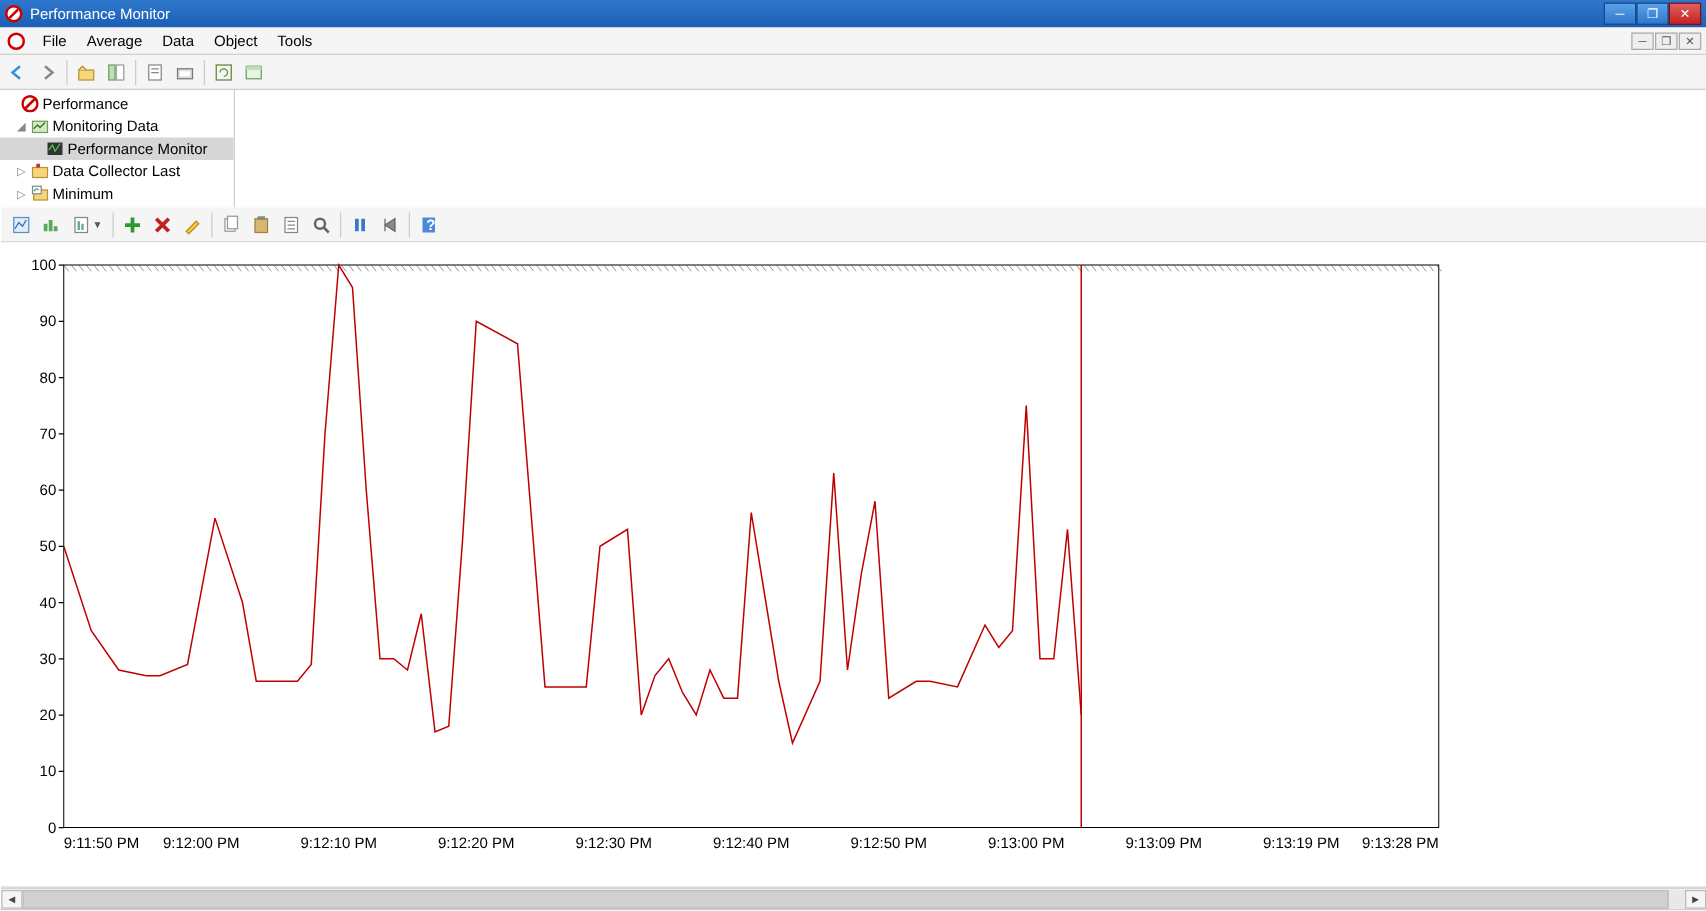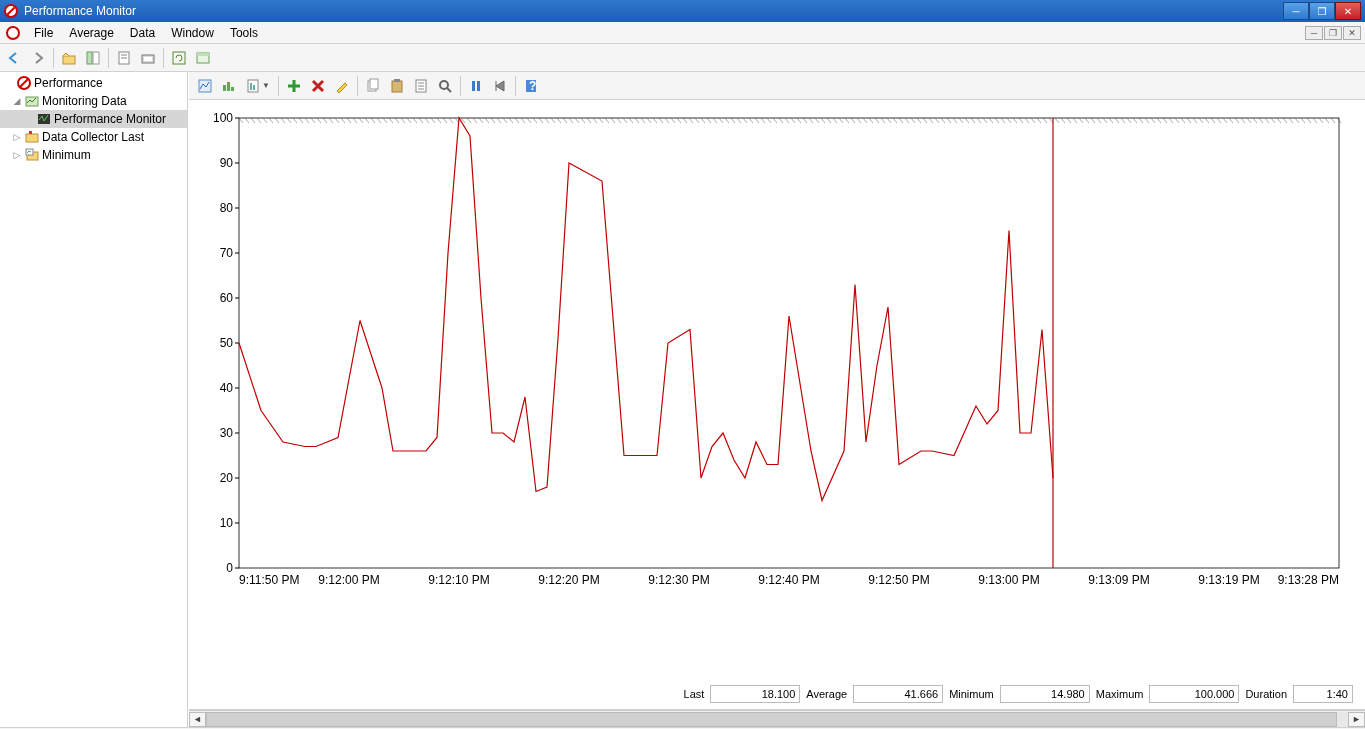--- a/index.html
+++ b/index.html
@@ -12,21 +12,21 @@
 .winbtn { width:26px;height:18px; background:linear-gradient(#5aa2e8,#2f78cd); border:1px solid #1a4a88; display:flex;align-items:center;justify-content:center;color:#fff;font-size:10px; }
 .winbtn.close{ background:linear-gradient(#e06060,#c82020); border-color:#801010;}
 .menubar { height:22px; background:#f5f5f5; border-bottom:1px solid #d0d0d0; display:flex; align-items:center; padding:0 4px;}
 .menubar .appicon{width:14px;height:14px;margin:0 6px 0 2px;border-radius:50%;border:2px solid #c00;background:#fff;}
 .menubar span { padding:0 8px; cursor:default;}
 .mdi-btns{margin-left:auto;display:flex;}
 .mdi-btns div{width:18px;height:14px;border:1px solid #aaa;background:#eee;margin-left:1px;display:flex;align-items:center;justify-content:center;font-size:9px;color:#555;}
 .toolbar1 { height:28px; background:#f5f5f5; border-bottom:1px solid #d0d0d0; display:flex; align-items:center; padding:2px;}
 .tb{width:22px;height:22px;margin:0 1px;border:1px solid transparent;display:flex;align-items:center;justify-content:center;cursor:pointer;}
 .sep{width:1px;height:20px;background:#ccc;margin:0 3px;}
-.workspace{display:flex;height:655px;}
+.workspace{display:flex;height:655px;flex-direction:column;}
 .tree{width:188px;border-right:1px solid #d0d0d0;padding:2px 0;overflow:hidden;background:#fff;}
 .tree-row{display:flex;align-items:center;height:18px;padding-left:4px;white-space:nowrap;cursor:default;}
 .tree-row.sel{background:#d6d6d6;}
 .twisty{width:10px;text-align:center;color:#888;font-size:9px;}
 .ticon{width:16px;height:14px;margin:0 2px;display:inline-flex;align-items:center;justify-content:center;}
 .content{flex:1;display:flex;flex-direction:column;background:#fff;border-left:1px solid #fff;position:relative;}
 .toolbar2{height:28px;border-bottom:1px solid #d0d0d0;background:#f5f5f5;display:flex;align-items:center;padding:2px 4px;}
 .chart-area{flex:1;position:relative;padding:8px 10px 0 10px;background:#fff;}
 .chart-svg{display:block;}
 .stats{display:flex;justify-content:flex-end;gap:6px;padding:4px 12px 6px 0;align-items:center;}
@@ -57,21 +57,21 @@
     <div class="winbtn">❐</div>
     <div class="winbtn close">✕</div>
   </div>
 </div>
 
 <div class="menubar">
   <div class="appicon"></div>
   <span>File</span>
   <span>Average</span>
   <span>Data</span>
-  <span>Window</span>
+  <span>Object</span>
   <span>Tools</span>
   <div class="mdi-btns">
     <div>─</div>
     <div>❐</div>
     <div>✕</div>
   </div>
 </div>
 
 <div class="toolbar1">
   <div class="tb">
@@ -486,32 +486,20 @@
           <text x="700" y="476" text-anchor="middle" font-size="11">9:12:50 PM</text>
           <text x="810" y="476" text-anchor="middle" font-size="11">9:13:00 PM</text>
           <text x="920" y="476" text-anchor="middle" font-size="11">9:13:09 PM</text>
           <text x="1030" y="476" text-anchor="middle" font-size="11">9:13:19 PM</text>
           <text x="1140" y="476" text-anchor="end" font-size="11">9:13:28 PM</text>
           <line x1="854" y1="10" x2="854" y2="460" stroke="#c00000" stroke-width="1.2"></line>
           <path d="M40 235 L62 302.5 L84 334 L106 338.5 L117.00000000000001 338.5 L139 329.5 L161 212.49999999999997 L183 280 L194.00000000000003 343 L205 343 L216 343 L227 343 L238 329.5 L249 145 L260 10 L271 28 L282 190 L293 325 L304 325 L315 334 L326 289 L337 383.5 L348.00000000000006 379 L359 230.5 L370 55 L403 73 L425 347.5 L436 347.5 L458 347.5 L469 235 L491 221.5 L502 370 L513 338.5 L524 325 L535 352 L546 370 L557 334 L568 356.5 L579 356.5 L590 207.99999999999997 L612 343 L623 392.5 L645 343 L656.0000000000001 176.5 L667 334 L678 257.5 L689 199 L700 356.5 L722 343 L733 343 L755 347.5 L777 298 L788 316 L798.9999999999999 302.5 L810 122.5 L821 325 L832 325 L843 221.5 L854 370 " fill="none" stroke="#c00000" stroke-width="1.2"></path>
         </svg>
     </div>
 
-    <div class="stats">
-      <span class="lab">Last</span>
-      <span class="val">18.100</span>
-      <span class="lab">Average</span>
-      <span class="val">41.666</span>
-      <span class="lab">Minimum</span>
-      <span class="val">14.980</span>
-      <span class="lab">Maximum</span>
-      <span class="val">100.000</span>
-      <span class="lab">Duration</span>
-      <span class="val small">1:40</span>
-    </div>
 
     <div class="grid">
       <div class="hscroll">
         <div class="arr">◄</div>
         <div class="track">
             <div class="thumb"></div>
           </div>
         <div class="arr">►</div>
       </div>
     </div>

